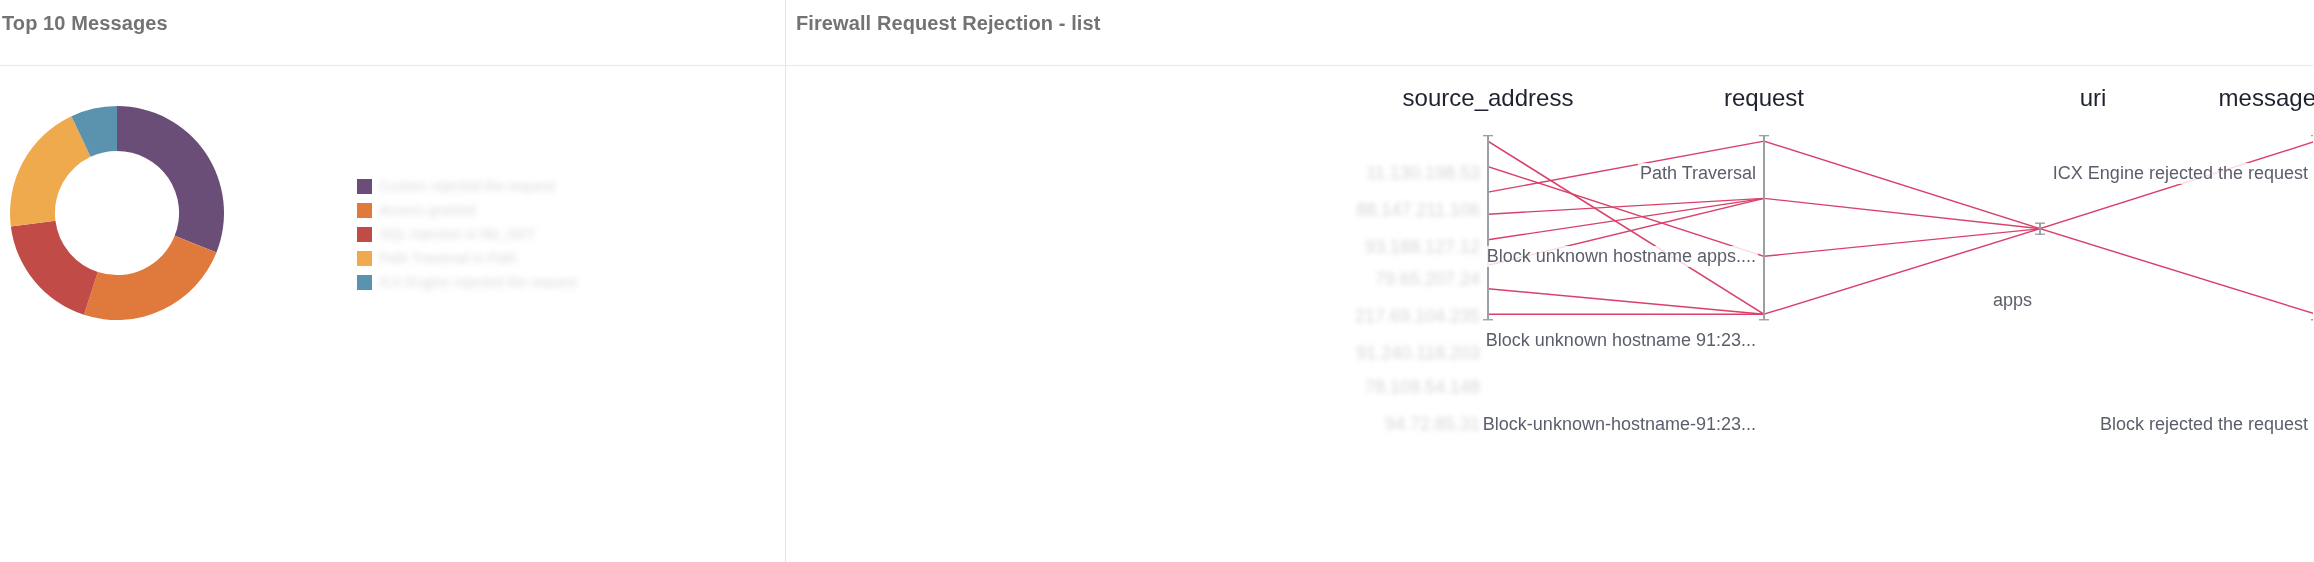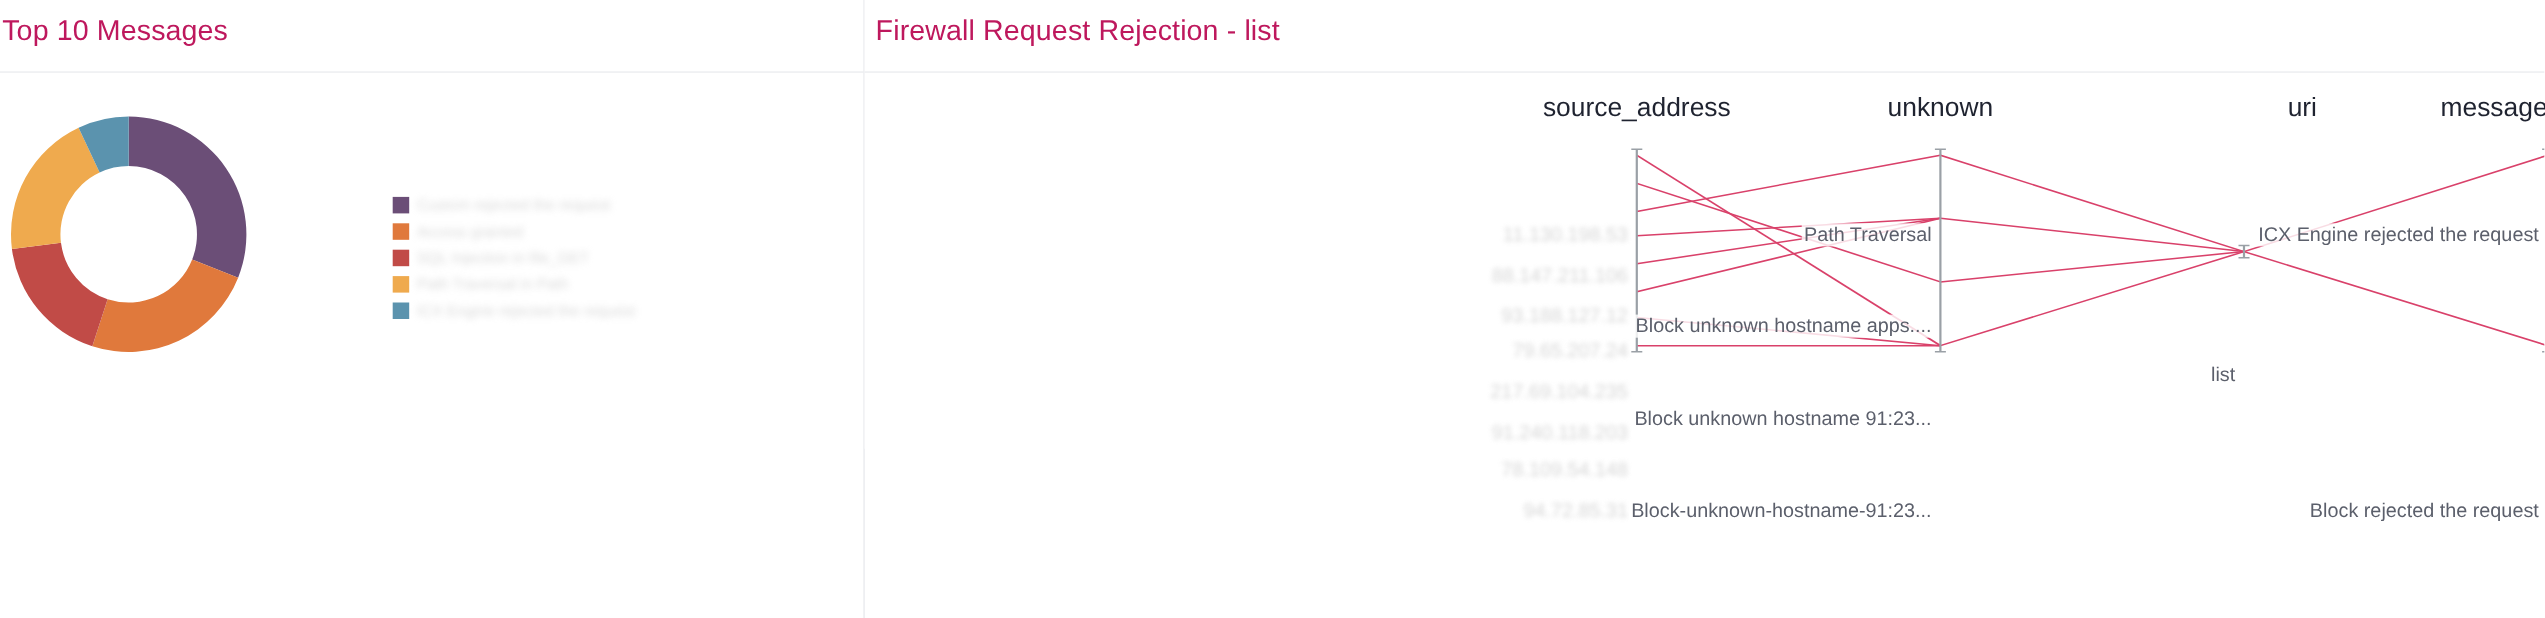--- a/index.html
+++ b/index.html
@@ -27,23 +27,23 @@
     flex: 0 0 1527px;
   }
   .panel-header {
     position: absolute; top: 0; left: 0; right: 0;
     height: 66px;
     border-bottom: 1px solid #e6e8ec;
   }
   .panel-title {
     position: absolute;
     left: 0; top: 12px;
-    font-size: 26px;
-    font-weight: 400;
-    color: #be185d;
+    font-size: 20px;
+    font-weight: 700;
+    color: #737373;
     letter-spacing: 0.1px;
     white-space: nowrap;
   }
   .panel-left .panel-title { left: 2px; }
   .panel-right .panel-title { left: 10px; }
 
   .panel-body { position: absolute; top: 66px; left: 0; right: 0; bottom: 0; }
 
   
   .donut-wrap {
@@ -97,21 +97,21 @@
   }
 
   .node-label {
     position: absolute;
     font-size: 18px;
     color: #5b5f6b;
     white-space: nowrap;
     background: rgba(255,255,255,0.82);
     padding: 0 2px;
   }
-  .node-label.right { transform: translateX(-100%); margin-top: 40px; }
+  .node-label.right { transform: translateX(-100%); }
   .node-label.redacted {
     color: #c9c9c9;
     filter: blur(2.6px);
     opacity: 0.75;
     background: transparent;
   }
 </style>
 </head>
 <body>
 
@@ -194,38 +194,38 @@
               <line x1="1254" x2="1254" y1="228" y2="244" stroke="#9aa0a6" stroke-width="2"></line>
               <line x1="1249" x2="1259" y1="228" y2="228" stroke="#9aa0a6" stroke-width="2"></line>
               <line x1="1249" x2="1259" y1="244" y2="244" stroke="#9aa0a6" stroke-width="2"></line>
               <line x1="1530" x2="1530" y1="101" y2="368" stroke="#9aa0a6" stroke-width="2"></line>
               <line x1="1525" x2="1535" y1="101" y2="101" stroke="#9aa0a6" stroke-width="2"></line>
               <line x1="1525" x2="1535" y1="368" y2="368" stroke="#9aa0a6" stroke-width="2"></line>
             </g>
         </svg>
         <div id="pc-headers">
             <div class="axis-head" style="top: 18px; left: 702px; transform: translateX(-50%);">source_address</div>
-            <div class="axis-head" style="top: 18px; left: 978px; transform: translateX(-50%);">unknown</div>
+            <div class="axis-head" style="top: 18px; left: 978px; transform: translateX(-50%);">request</div>
             <div class="axis-head" style="top: 18px; left: 1307px; transform: translateX(-50%);">uri</div>
             <div class="axis-head" style="top: 18px; left: 1530px; transform: translateX(-100%);">message</div>
           </div>
         <div id="pc-labels">
             <div class="node-label right redacted" style="top: 97px; left: 696px;">11.130.198.53</div>
             <div class="node-label right redacted" style="top: 134px; left: 696px;">88.147.211.106</div>
             <div class="node-label right redacted" style="top: 171px; left: 696px;">93.188.127.12</div>
             <div class="node-label right redacted" style="top: 203px; left: 696px;">79.65.207.24</div>
             <div class="node-label right redacted" style="top: 240px; left: 696px;">217.69.104.235</div>
             <div class="node-label right redacted" style="top: 277px; left: 696px;">91.240.118.203</div>
             <div class="node-label right redacted" style="top: 311px; left: 696px;">78.109.54.148</div>
             <div class="node-label right redacted" style="top: 348px; left: 696px;">94.72.85.31</div>
             <div class="node-label right" style="top: 97px; left: 972px;">Path Traversal</div>
             <div class="node-label right" style="top: 180px; left: 972px;">Block unknown hostname apps....</div>
             <div class="node-label right" style="top: 264px; left: 972px;">Block unknown hostname 91:23...</div>
             <div class="node-label right" style="top: 348px; left: 972px; text-align: center;">Block-unknown-hostname-91:23...</div>
-            <div class="node-label right" style="top: 224px; left: 1248px;">list</div>
+            <div class="node-label right" style="top: 224px; left: 1248px;">apps</div>
             <div class="node-label right" style="top: 97px; left: 1524px;">ICX Engine rejected the request</div>
             <div class="node-label right" style="top: 348px; left: 1524px;">Block rejected the request</div>
           </div>
       </div>
     </div>
   </section>
 
 </div>
 
 </body></html>

